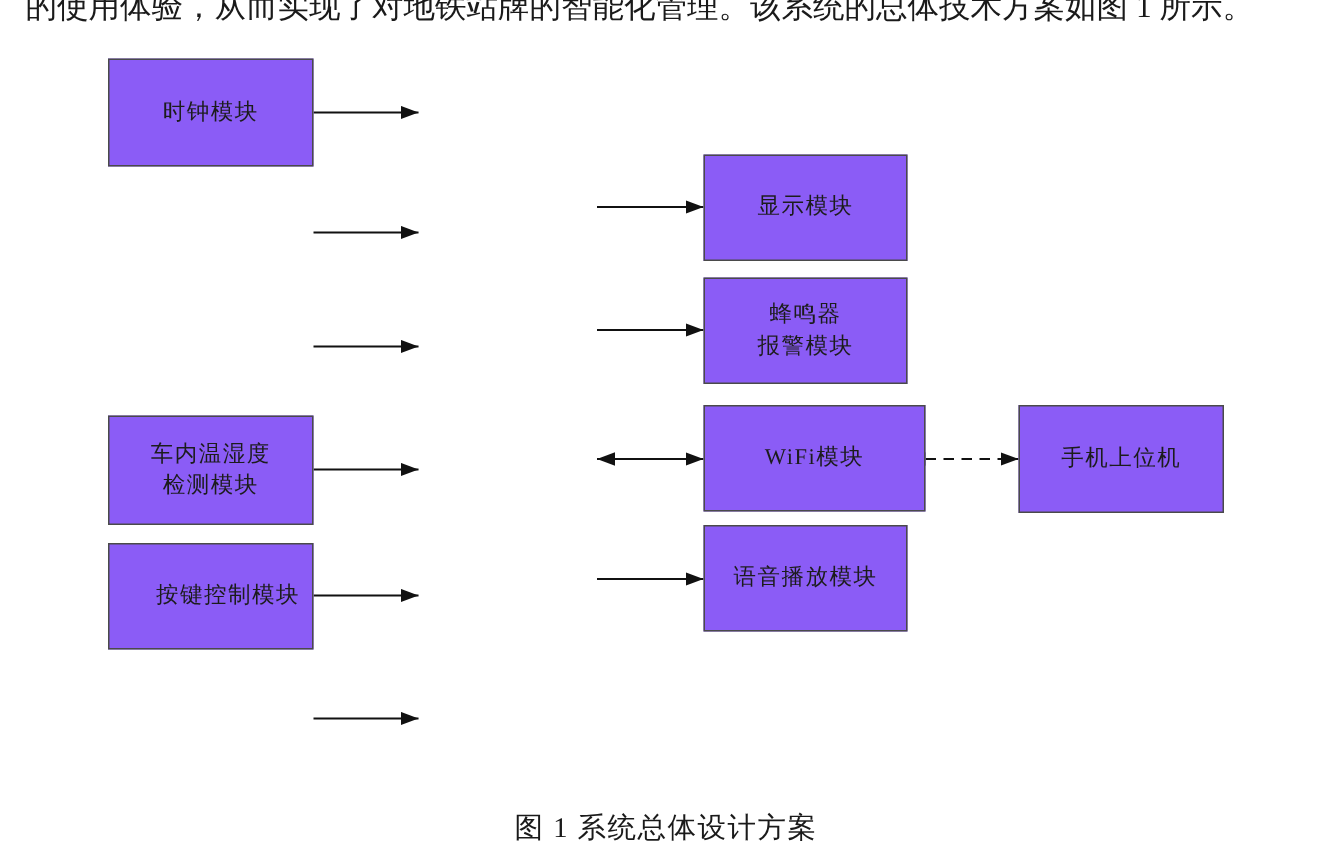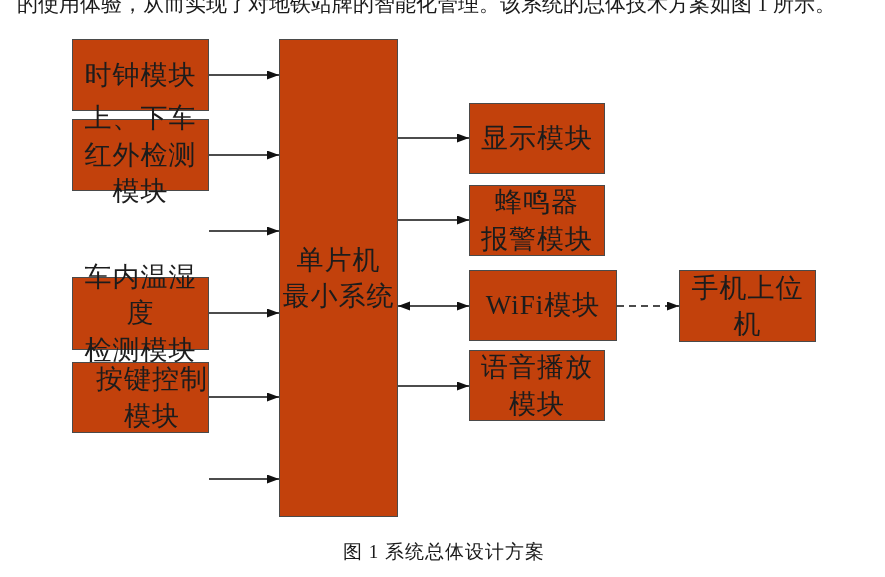--- a/index.html
+++ b/index.html
@@ -30,26 +30,26 @@
     position: absolute;
     top: 0;
     left: 0;
     width: 885px;
     height: 577px;
   }
   .box {
     position: absolute;
     box-sizing: border-box;
     border: 1.5px solid #4a4a4a;
-    background: #c2410c;
+    background: #8b5cf6;
     display: flex;
     align-items: center;
     justify-content: center;
     text-align: center;
-    font-size: 27px;
+    font-size: 15px;
     line-height: 1.35;
     letter-spacing: 1px;
     white-space: pre-line;
     color: #1c1c1c;
   }
   .box-clock         { left: 72px;  top: 39px;  width: 137px; height: 72px; }
   .box-infrared      { left: 72px;  top: 119px; width: 137px; height: 72px; }
   .box-raindrop      { left: 72px;  top: 196px; width: 137px; height: 70px; }
   .box-temp-humidity { left: 72px;  top: 277px; width: 137px; height: 73px; }
   .box-key-control   { left: 72px;  top: 362px; width: 137px; height: 71px; padding-left: 23px; }
@@ -94,36 +94,28 @@
     <line x1="398" y1="138" x2="469" y2="138" marker-end="url(#arrow)"></line>
     <line x1="398" y1="220" x2="469" y2="220" marker-end="url(#arrow)"></line>
     <line x1="398" y1="306" x2="469" y2="306" marker-start="url(#arrow)" marker-end="url(#arrow)"></line>
     <line x1="398" y1="386" x2="469" y2="386" marker-end="url(#arrow)"></line>
     <line class="dashed" x1="605" y1="306" x2="679" y2="306" marker-start="url(#arrow)" marker-end="url(#arrow)"></line>
   </svg>
 
   <div class="box box-clock">
     <span>时钟模块</span>
   </div>
-  <div class="box box-infrared">
-    <span>上、下车
-红外检测模块</span>
-  </div>
   <div class="box box-temp-humidity">
     <span>车内温湿度
 检测模块</span>
   </div>
   <div class="box box-key-control">
     <span>按键控制模块</span>
   </div>
 
-  <div class="box box-mcu">
-    <span>单片机
-最小系统</span>
-  </div>
 
   <div class="box box-display">
     <span>显示模块</span>
   </div>
   <div class="box box-buzzer">
     <span>蜂鸣器
 报警模块</span>
   </div>
   <div class="box box-wifi">
     <span>WiFi模块</span>

